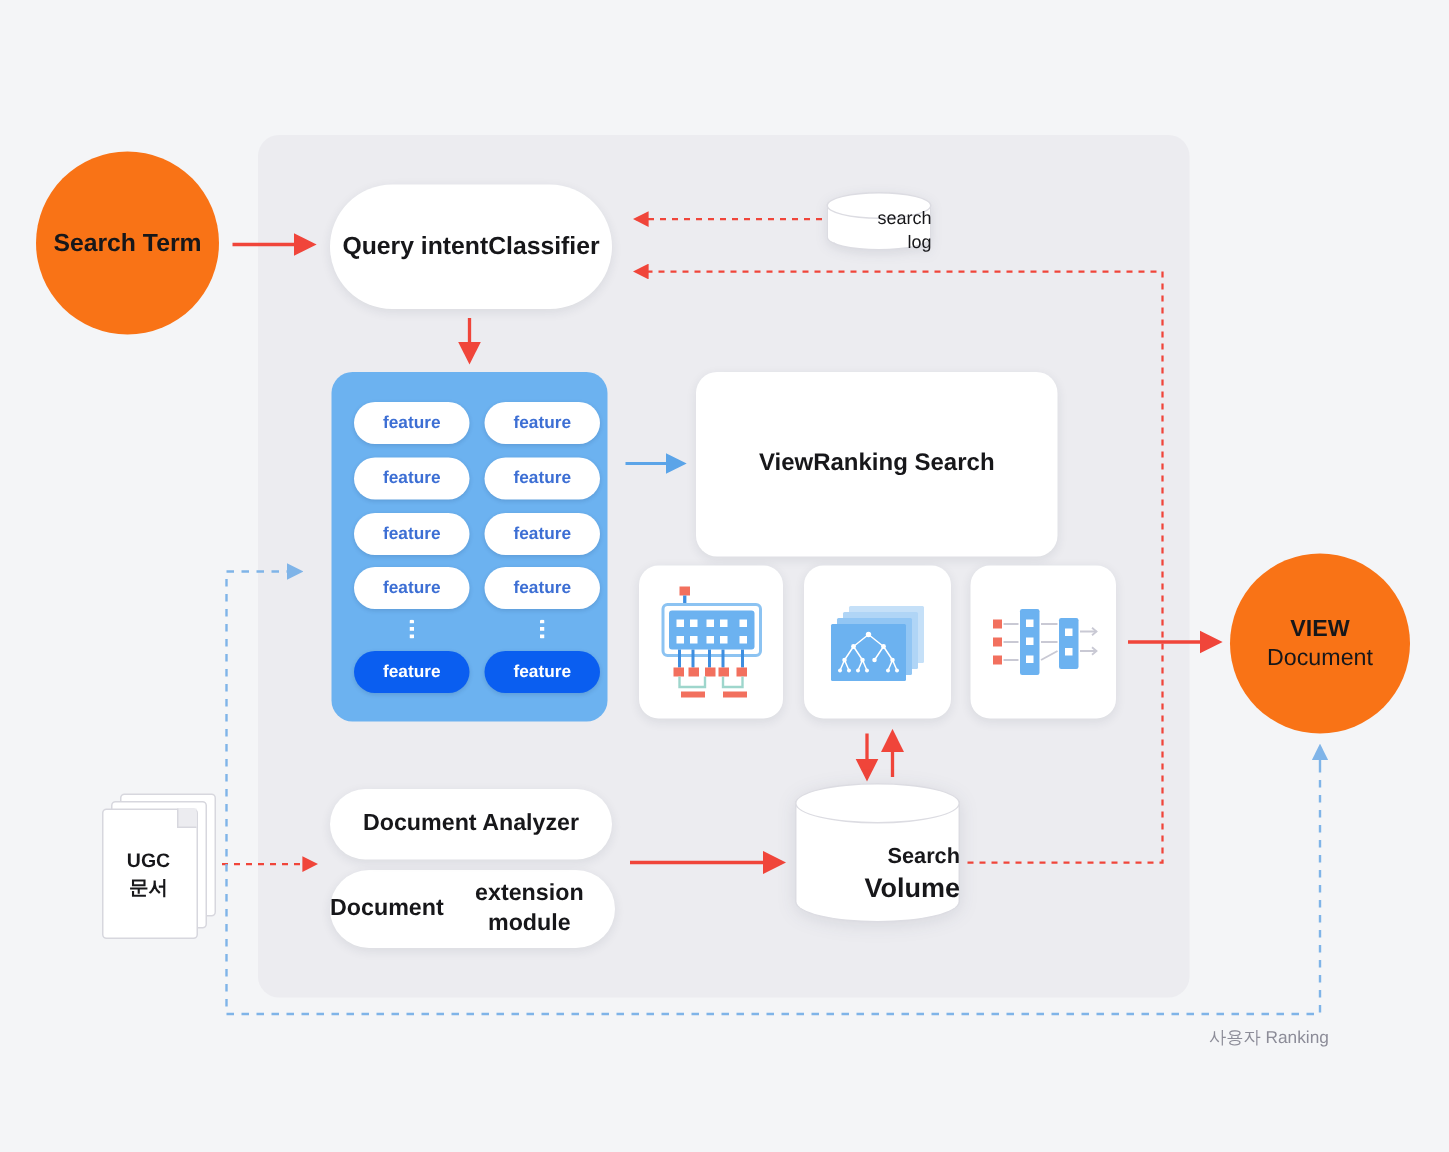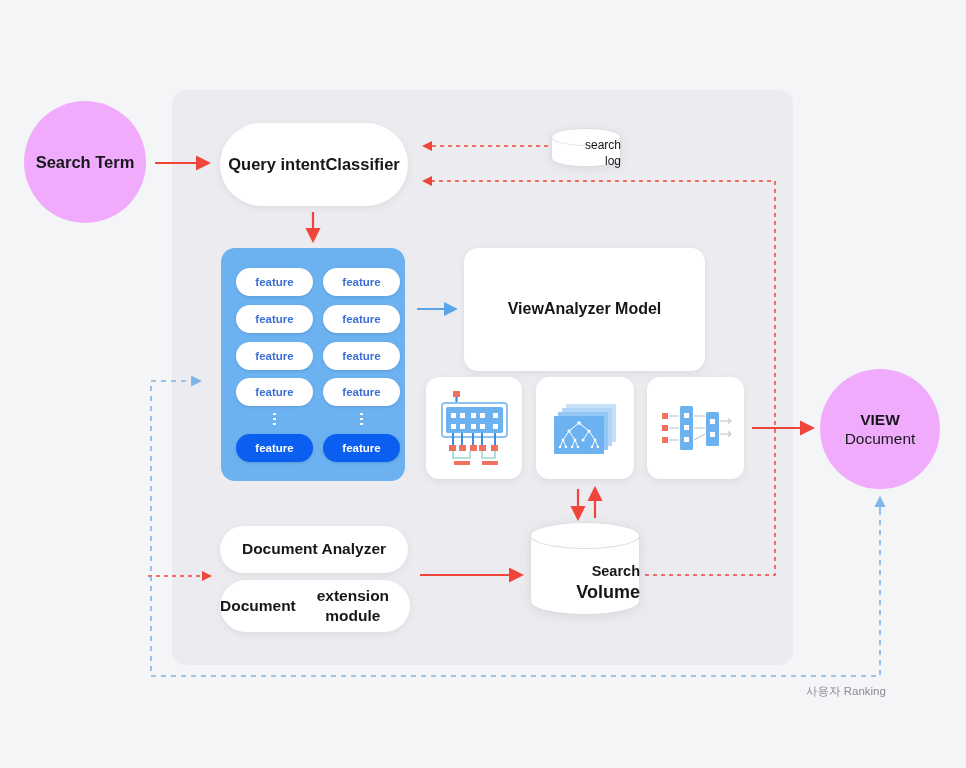--- a/index.html
+++ b/index.html
@@ -31,21 +31,21 @@
   
   #wires {
     left: 0; top: 0;
     width: 966px; height: 768px;
     pointer-events: none;
   }
 
   
   .big-circle {
     border-radius: 50%;
-    background: #f0abfc;
+    background: #f97316;
     display: flex;
     align-items: center;
     justify-content: center;
     text-align: center;
     color: #17171a;
     line-height: 1.25;
   }
   #search-term-circle {
     left: 24px; top: 101px;
     width: 122px; height: 122px;
@@ -345,21 +345,21 @@
     <div class="dots-col" style="left:139px; top:165px;"></div>
 
     <div class="feat-row" style="top:186px;">
       <div class="pill solid">feature</div>
       <div class="pill solid">feature</div>
     </div>
   </div>
 
   <div class="abs card" id="view-ranking">
     <span>View</span>
-    <span>Analyzer Model</span>
+    <span>Ranking Search</span>
   </div>
 
   <div class="icon-card" id="icon-card-matrix">
     <svg width="96" height="102" viewBox="0 0 96 102">
       <rect x="27" y="14" width="7" height="6" fill="#f2705e"></rect>
       <line x1="30.5" y1="20" x2="30.5" y2="27" stroke="#3d8ee0" stroke-width="2.2"></line>
       <rect x="16" y="26" width="65" height="34" rx="3" fill="none" stroke="#8cc3f2" stroke-width="2"></rect>
       <rect x="20" y="30" width="57" height="26" rx="2" fill="#6cb2f0"></rect>
       <g fill="#ffffff">
         <rect x="25" y="36" width="5" height="5"></rect>
@@ -463,20 +463,30 @@
           <path d="M81,54.5 L84,57 L81,59.5"></path>
       </g>
     </svg>
   </div>
 
   <div class="abs big-circle" id="view-results-circle">
     <span class="vr-top">VIEW</span>
     <span class="vr-bot">Document</span>
   </div>
 
+  <div class="abs" id="ugc-docs">
+    <div class="doc-sheet s3"></div>
+    <div class="doc-sheet s2"></div>
+    <div class="doc-sheet s1"></div>
+    <div class="fold"></div>
+    <div class="ugc-label">
+      <div>UGC</div>
+      <div>문서</div>
+    </div>
+  </div>
 
   <div class="abs card" id="doc-extension">
     <span>Document</span>
     <span>extension module</span>
   </div>
 
   <div class="abs card" id="doc-analyzer">
     <span>Document Analyzer</span>
   </div>
 

